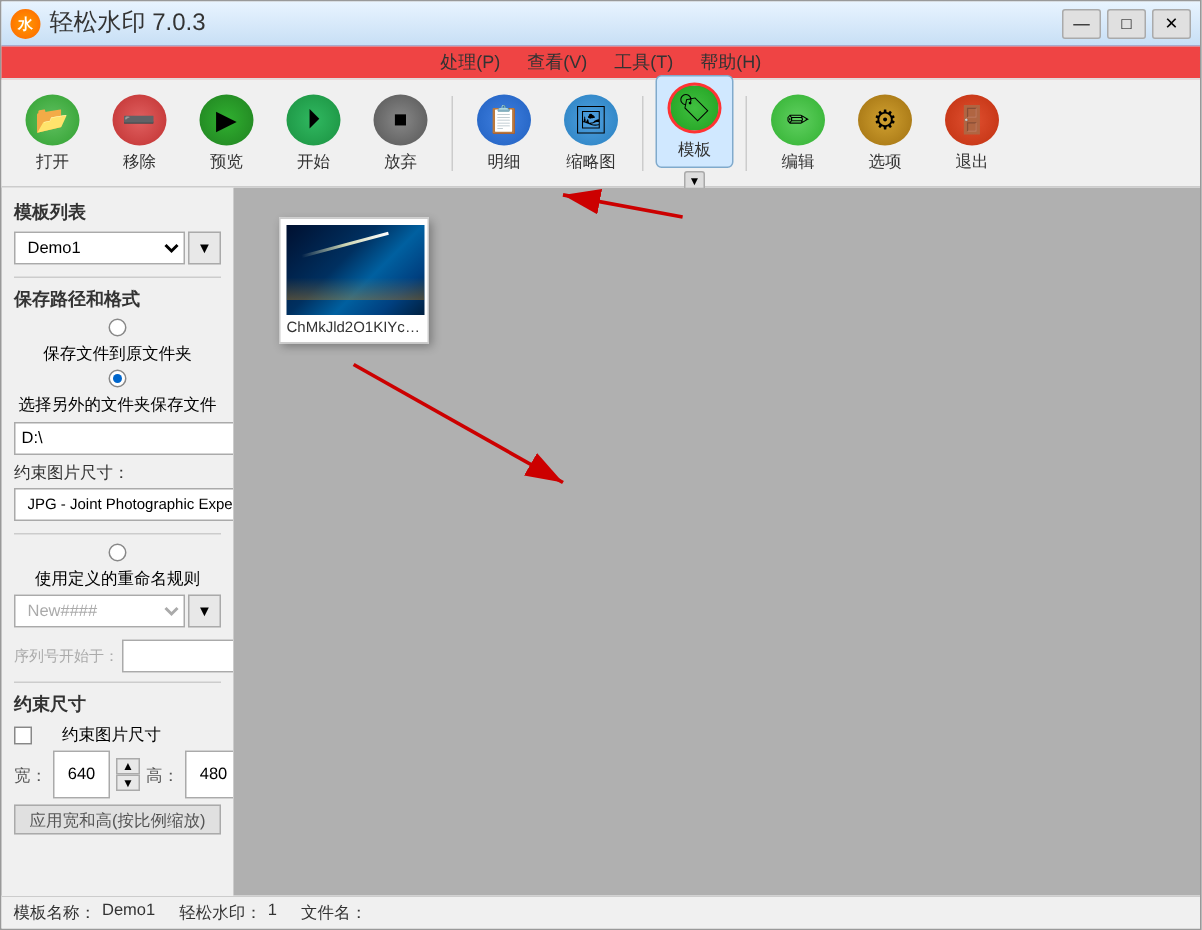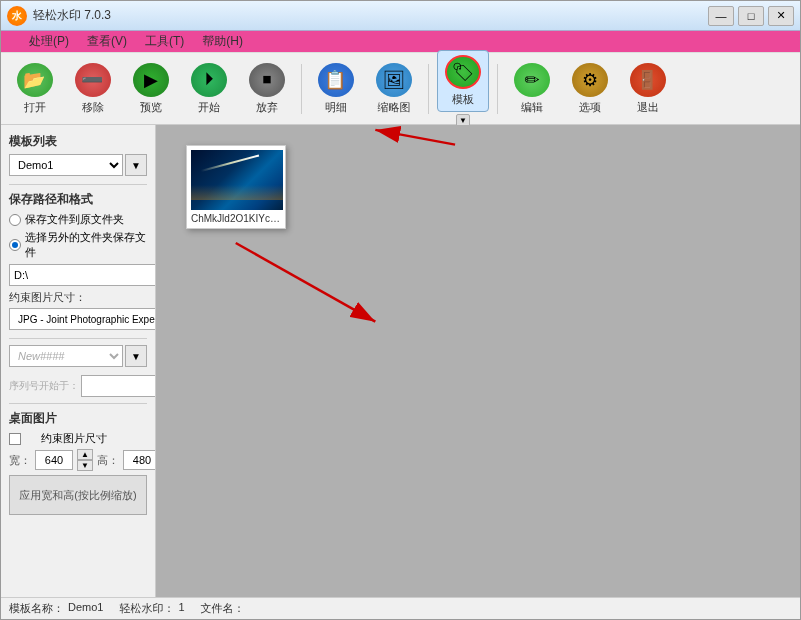--- a/index.html
+++ b/index.html
@@ -41,21 +41,21 @@
       background: radial-gradient(circle, #ff9900, #ff6600);
       border-radius: 50%;
       display: flex;
       align-items: center;
       justify-content: center;
       font-size: 10px;
       color: white;
       font-weight: bold;
     }
     .title-text {
-      font-size: 12px;
+      font-size: 16px;
       color: #333;
     }
     .titlebar-right {
       display: flex;
       gap: 4px;
     }
     .win-btn {
       width: 26px;
       height: 20px;
       border: 1px solid #aaa;
@@ -63,27 +63,28 @@
       cursor: pointer;
       display: flex;
       align-items: center;
       justify-content: center;
       font-size: 11px;
       border-radius: 2px;
     }
     
     .menubar {
       height: 22px;
-      background: #ec4899;
+      background: #ef4444;
       display: flex;
       align-items: center;
       padding: 0 20px;
       border-bottom: 1px solid #ddd;
       flex-shrink: 0;
       gap: 2px;
+      justify-content: center;
     }
     .menu-item {
       padding: 2px 8px;
       cursor: pointer;
       font-size: 12px;
       color: #333;
       border-radius: 2px;
     }
     
     .toolbar {
@@ -200,20 +201,21 @@
       justify-content: center;
       font-size: 10px;
     }
     .radio-group { margin-bottom: 4px; }
     .radio-item {
       display: flex;
       align-items: center;
       gap: 4px;
       margin-bottom: 3px;
       cursor: pointer;
+      flex-direction: column;
     }
     .radio-circle {
       width: 12px;
       height: 12px;
       border: 1px solid #888;
       border-radius: 50%;
       display: flex;
       align-items: center;
       justify-content: center;
       background: white;
@@ -295,28 +297,28 @@
     .dim-row {
       display: flex;
       align-items: center;
       gap: 4px;
       margin-bottom: 4px;
       font-size: 11px;
     }
     .dim-label { color: #555; }
     .dim-input {
       width: 38px;
-      height: 20px;
+      height: 32px;
       border: 1px solid #aaa;
       text-align: center;
       font-size: 11px;
     }
     .apply-btn {
       width: 100%;
-      height: 40px;
+      height: 20px;
       background: #e0e0e0;
       border: 1px solid #aaa;
       cursor: pointer;
       font-size: 11px;
       color: #555;
     }
     
     .right-area {
       flex: 1;
       background: #b0b0b0;
@@ -511,36 +513,40 @@
         <select class="select-field" style="font-size:10px;">
           <option>JPG - Joint Photographic Experts (</option>
         </select>
       </div>
 
       
 
       <div class="divider"></div>
 
       
+      <div class="radio-item">
+        <div class="radio-circle"></div>
+        <span>使用定义的重命名规则</span>
+      </div>
       <div class="dropdown-row">
-        <select class="select-field" style="color:#aaa;font-style:italic;">
+        <select class="select-field" style="color:#aaa;">
           <option>New####</option>
         </select>
         <div class="small-btn">▼</div>
       </div>
       <div class="spinner-row">
         <span style="white-space:nowrap;font-size:10px;color:#aaa;">序列号开始于：</span>
         <input class="spinner-input" type="text" value="1" style="color: rgb(170, 170, 170);">
 
       </div>
 
       <div class="divider"></div>
 
       
-      <div class="section-title">桌面图片</div>
+      <div class="section-title">约束尺寸</div>
       <div class="checkbox-item">
         <div class="checkbox-box"></div>
         <span>约束图片尺寸</span>
       </div>
       <div class="dim-row">
         <span class="dim-label">宽：</span>
         <input class="dim-input" type="text" value="640" style="">
         <div class="spinner-btns">
           <div class="spin-btn">▲</div>
           <div class="spin-btn">▼</div>

